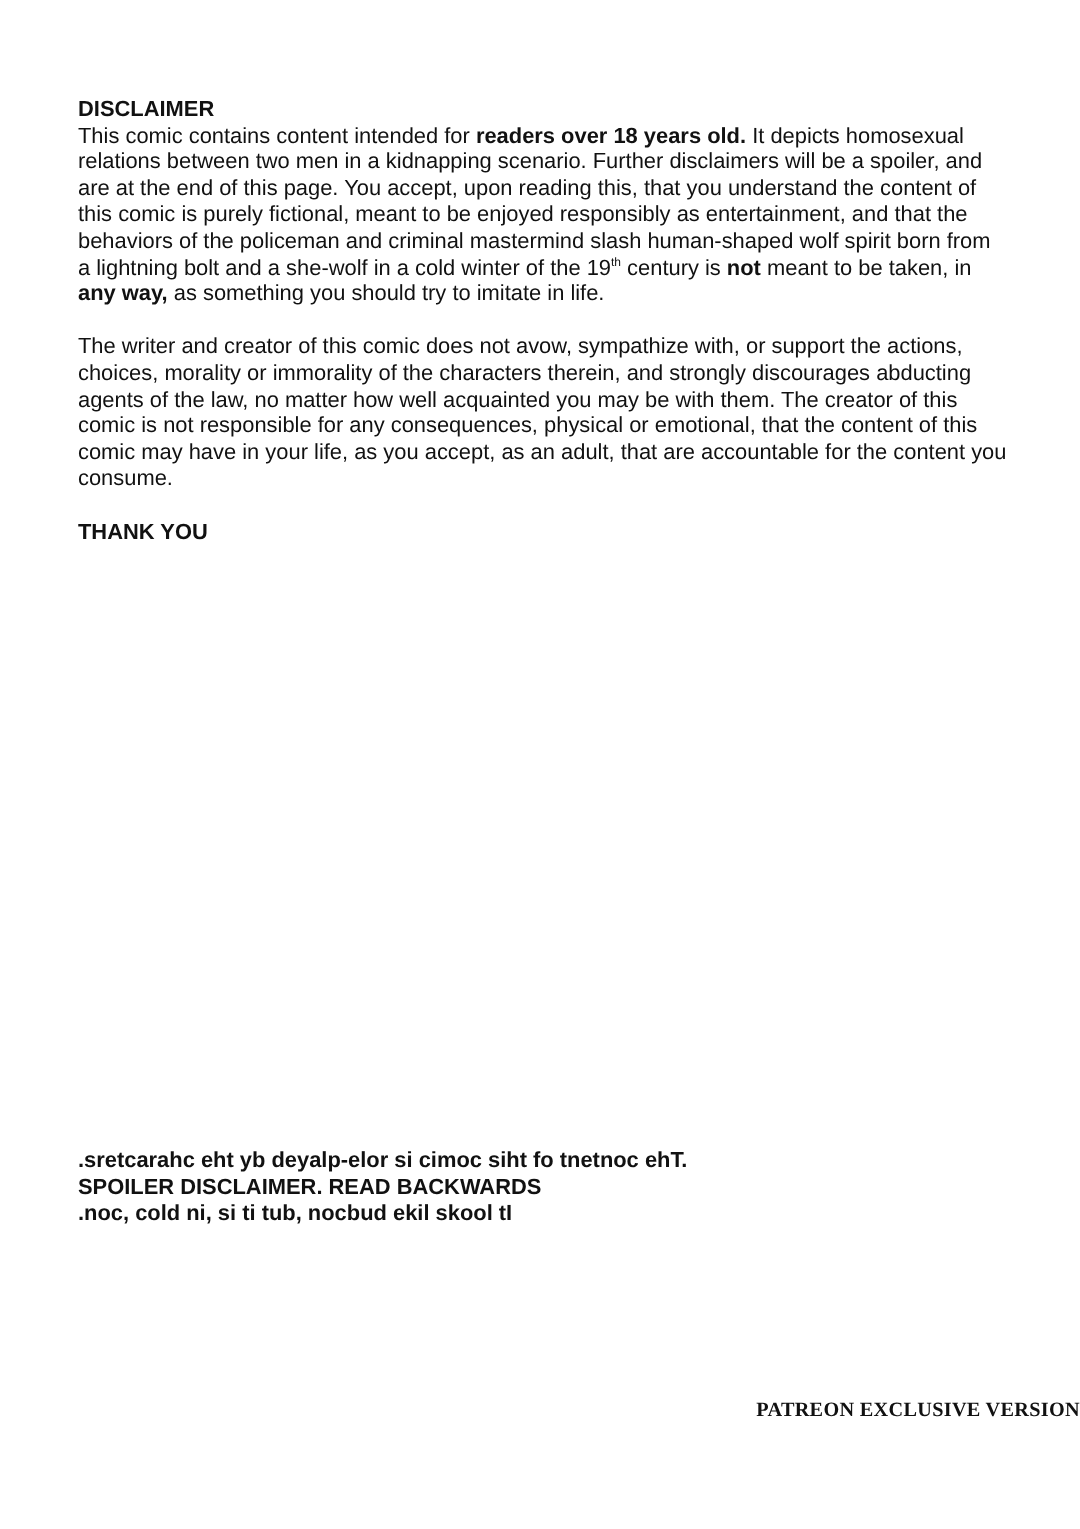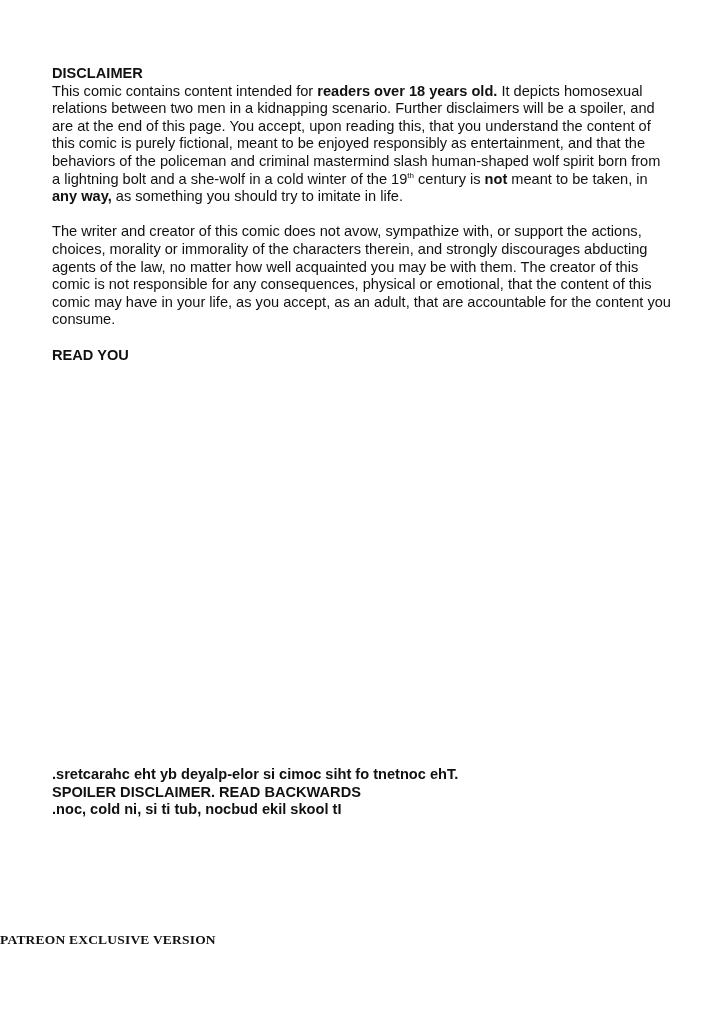--- a/index.html
+++ b/index.html
@@ -46,37 +46,37 @@
       width: 620px;
       font-size: 14.6px;
       line-height: 17.6px;
       font-weight: bold;
     }
     .footer {
       position: absolute;
       left: 0;
       width: 720px;
       top: 932px;
-      text-align: left;
+      text-align: right;
       font-family: "Liberation Serif", serif;
       font-weight: bold;
       font-size: 13.5px;
       letter-spacing: 0.2px;
     }
   </style>
 </head>
 <body>
 
 <div class="page">
   <p class="heading">DISCLAIMER</p>
   <p><span>This comic contains content intended for </span><b>readers over 18 years old.</b><span> It depicts homosexual relations between two men in a kidnapping scenario. Further disclaimers will be a spoiler, and are at the end of this page. You accept, upon reading this, that you understand the content of this comic is purely fictional, meant to be enjoyed responsibly as entertainment, and that the behaviors of the policeman and criminal mastermind slash human-shaped wolf spirit born from a lightning bolt and a she-wolf in a cold winter of the 19</span><sup>th</sup><span> century is </span><b>not</b><span> meant to be taken, in </span><b>any way,</b><span> as something you should try to imitate in life.</span></p>
   <div class="para-gap"></div>
   <p>The writer and creator of this comic does not avow, sympathize with, or support the actions, choices, morality or immorality of the characters therein, and strongly discourages abducting agents of the law, no matter how well acquainted you may be with them. The creator of this comic is not responsible for any consequences, physical or emotional, that the content of this comic may have in your life, as you accept, as an adult, that are accountable for the content you consume.</p>
   <div class="para-gap"></div>
-  <p class="heading">READ YOU</p>
+  <p class="heading">THANK YOU</p>
 </div>
 
 <div class="spoiler">
   <p>.sretcarahc eht yb deyalp-elor si cimoc siht fo tnetnoc ehT.</p>
   <p>SPOILER DISCLAIMER. READ BACKWARDS</p>
   <p>.noc, cold ni, si ti tub, nocbud ekil skool tI</p>
 </div>
 
 <div class="footer">PATREON EXCLUSIVE VERSION</div>
 

